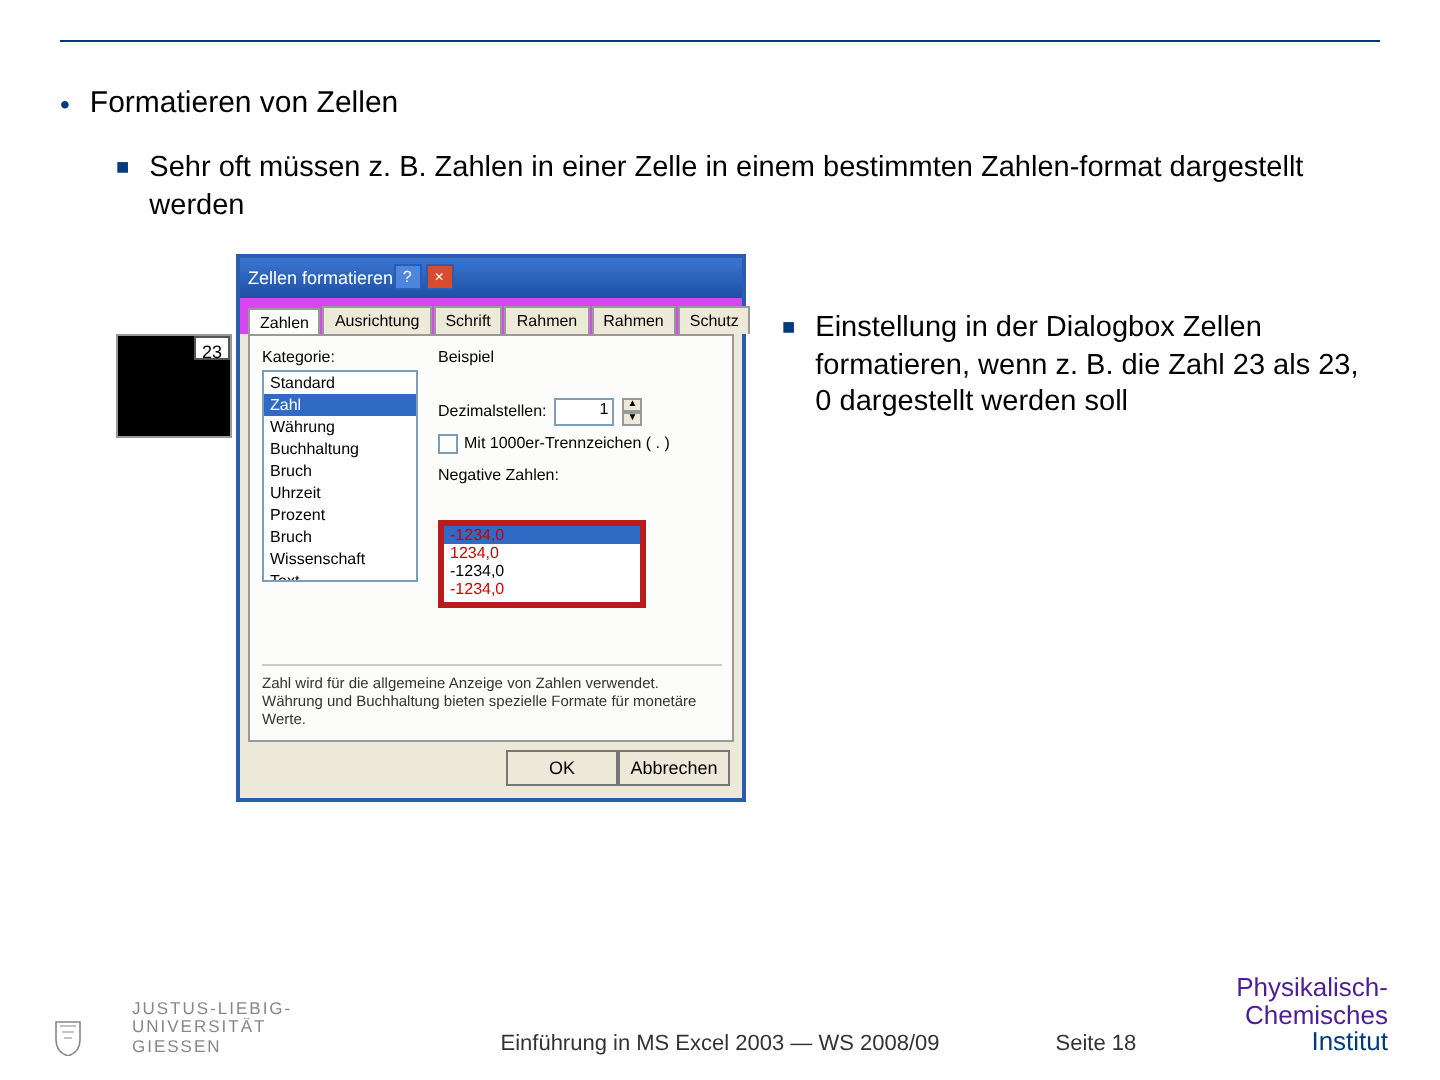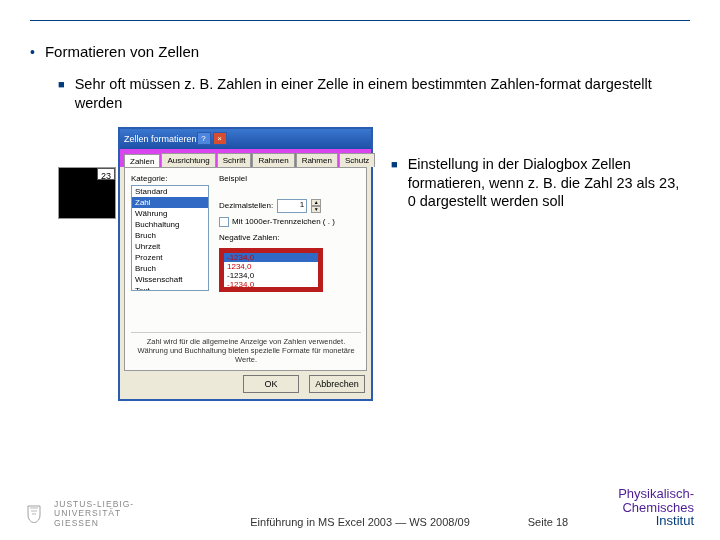--- a/index.html
+++ b/index.html
@@ -30,30 +30,30 @@
   .listbox div { padding: 1px 3px; white-space: nowrap; }
   .listbox .sel { background: #316ac5; color: #fff; }
   .rtop { position: absolute; left: 94px; top: 6px; }
   .samplebox { width: 140px; height: 16px; border: 1px solid #999; background: #fff; padding: 1px 3px; font-size: 8px; margin-top: 2px; }
   .decrow { margin-top: 16px; display: flex; align-items: center; gap: 4px; }
   .numinput { width: 30px; height: 14px; border: 1px solid #7b9ebd; background: #fff; text-align: right; padding-right: 2px; font-size: 8px; }
   .spinner { width: 10px; display: flex; flex-direction: column; }
   .spinner div { height: 7px; border: 1px solid #999; background: #ece9d8; font-size: 5px; line-height: 5px; text-align: center; }
   .chk { display: flex; align-items: center; gap: 3px; margin-top: 4px; font-size: 8px; }
   .chkbox { width: 10px; height: 10px; border: 1px solid #7b9ebd; background: #fff; }
-  .neglist { width: 104px; height: 44px; border: 5px solid #b91c1c; background: #fff; margin-top: 6px; font-size: 8px; overflow: hidden; }
+  .neglist { width: 104px; height: 44px; border: 3px solid #b91c1c; background: #fff; margin-top: 18px; font-size: 8px; overflow: hidden; }
   .neglist div { padding: 0 3px; }
   .neglist .nsel { background: #316ac5; color: #fff; }
   .neglist .red { color: #c00; }
-  .helptext { position: absolute; left: 6px; bottom: 6px; width: 230px; font-size: 7.5px; color: #333; line-height: 1.2; border-top: 1px solid #ccc; padding-top: 4px; text-align: center; }
-  .dlg-btns { display: flex; justify-content: flex-end; gap: 10px; padding: 0 6px 6px 0; }
+  .helptext { position: absolute; left: 6px; bottom: 6px; width: 230px; font-size: 7.5px; color: #333; line-height: 1.2; border-top: 1px solid #ccc; padding-top: 4px; }
+  .dlg-btns { display: flex; justify-content: flex-end; gap: 0; padding: 0 6px 6px 0; }
   .dbtn { width: 56px; height: 18px; border: 1px solid #777; background: #ece9d8; font-size: 9px; display: flex; align-items: center; justify-content: center; }
   .rightnote { margin-left: 18px; margin-top: 28px; }
   .footer { position: absolute; bottom: 12px; left: 0; width: 720px; display: flex; align-items: flex-end; justify-content: space-between; padding: 0 26px; }
-  .footer-left { display: flex; align-items: center; gap: 12px; }
+  .footer-left { display: flex; align-items: flex-end; gap: 24px; }
   .uni { font-size: 8.5px; color: #888; line-height: 1.1; letter-spacing: 1px; }
   .shield { width: 16px; height: 18px; }
   .footer-mid { position: absolute; left: 50%; transform: translateX(-50%); bottom: 12px; font-size: 11px; color: #333; }
   .pg { font-size: 11px; color: #333; }
   .inst { text-align: right; font-size: 13px; line-height: 1.05; }
   .inst .r1 { color: #4c1d95; font-weight: 500; }
   .inst .r2 { color: #003c7d; font-weight: 500; text-align: right; }
 </style>
 </head>
 <body>

